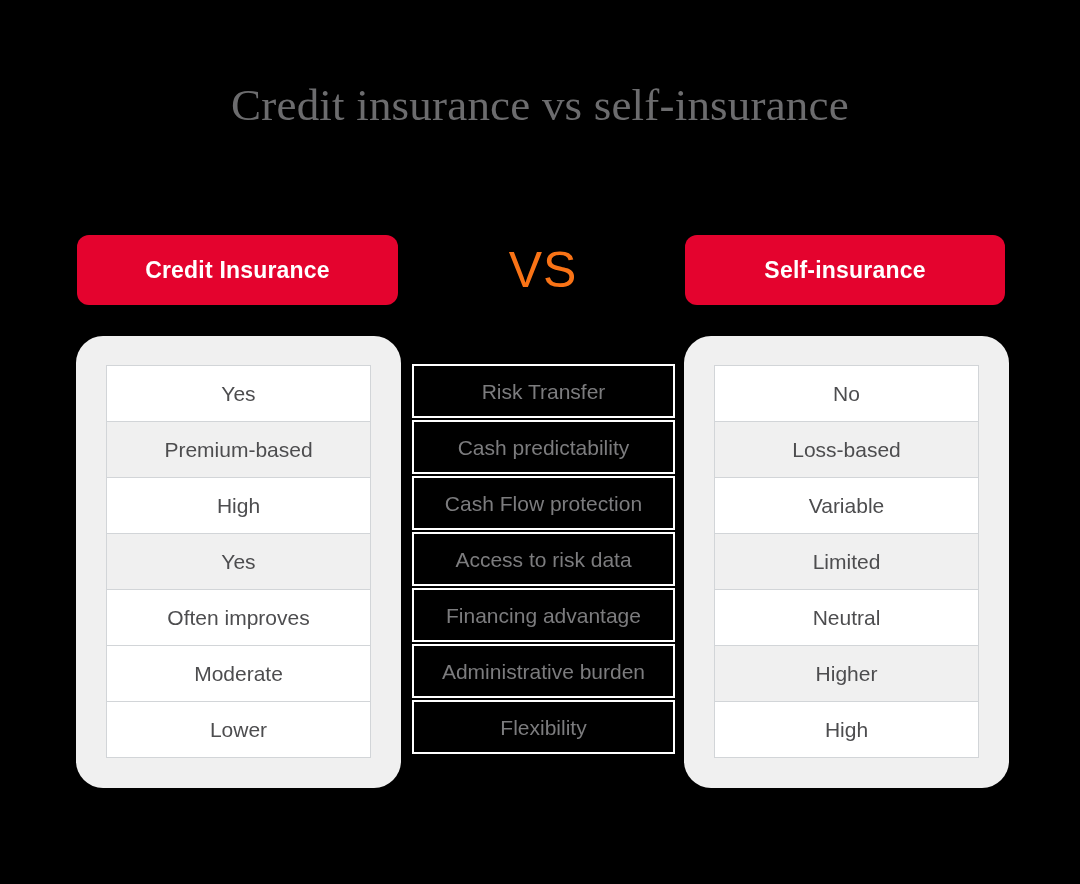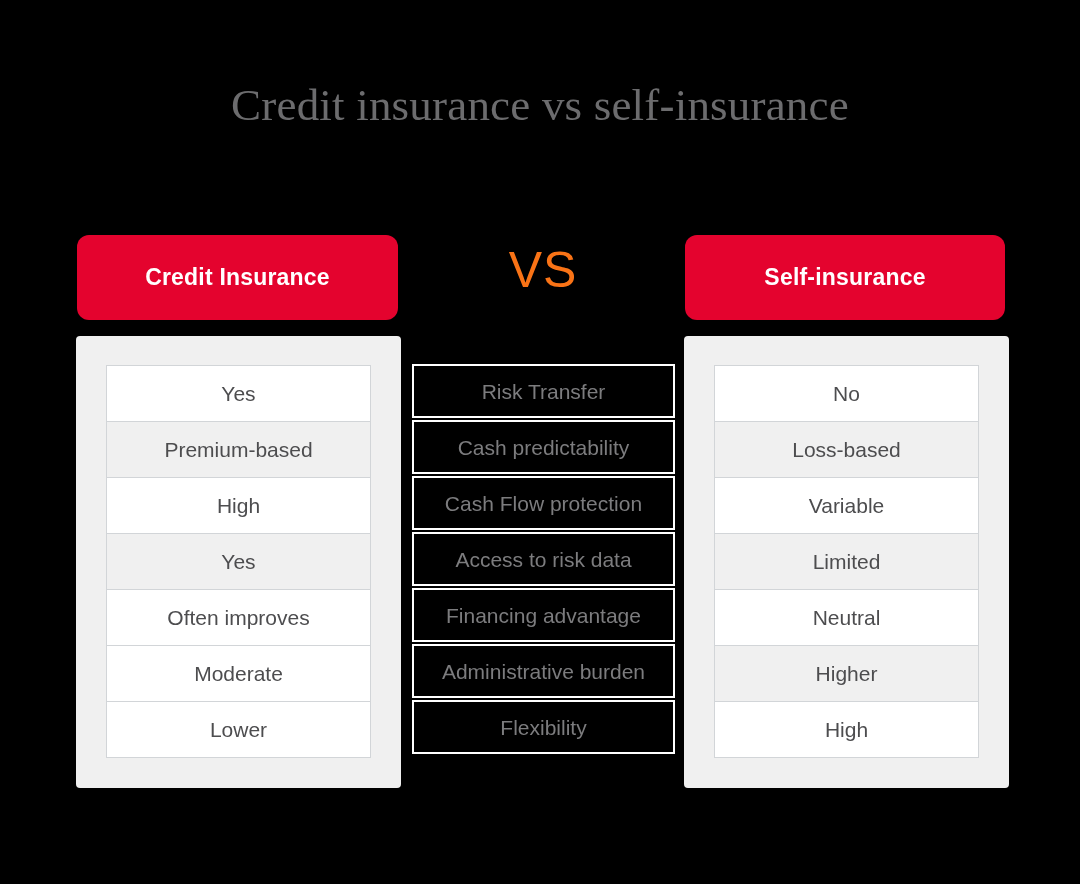--- a/index.html
+++ b/index.html
@@ -35,21 +35,21 @@
     line-height: 62px;
     letter-spacing: 0.2px;
     color: #6c6c6e;
     white-space: nowrap;
   }
 
   
   .pill {
     position: absolute;
     top: 235px;
-    height: 85px;
+    height: 70px;
     border-radius: 12px;
     background: #e4032e;
     display: flex;
     align-items: center;
     justify-content: center;
     color: #ffffff;
     font-size: 23px;
     font-weight: 700;
     letter-spacing: 0.2px;
     box-sizing: border-box;
@@ -72,21 +72,21 @@
     letter-spacing: 1px;
   }
 
   
   .card {
     position: absolute;
     top: 336px;
     width: 325px;
     height: 452px;
     background: #f0f0f0;
-    border-radius: 4px;
+    border-radius: 27px;
     box-sizing: border-box;
   }
   #card-left  { left: 76px; }
   #card-right { left: 684px; }
 
   .card-table {
     position: absolute;
     left: 30px;
     top: 29px;
     width: 265px;

